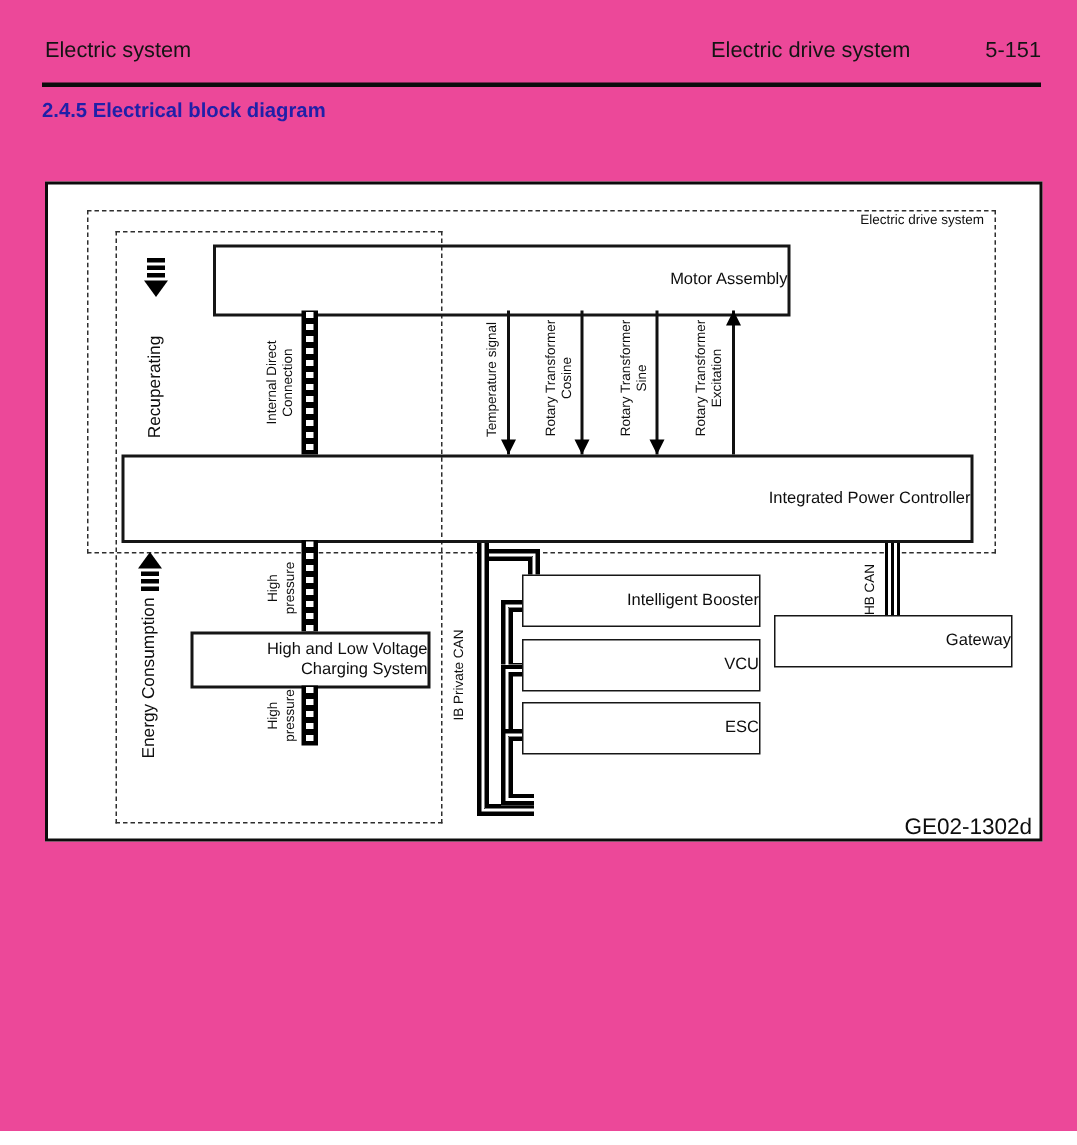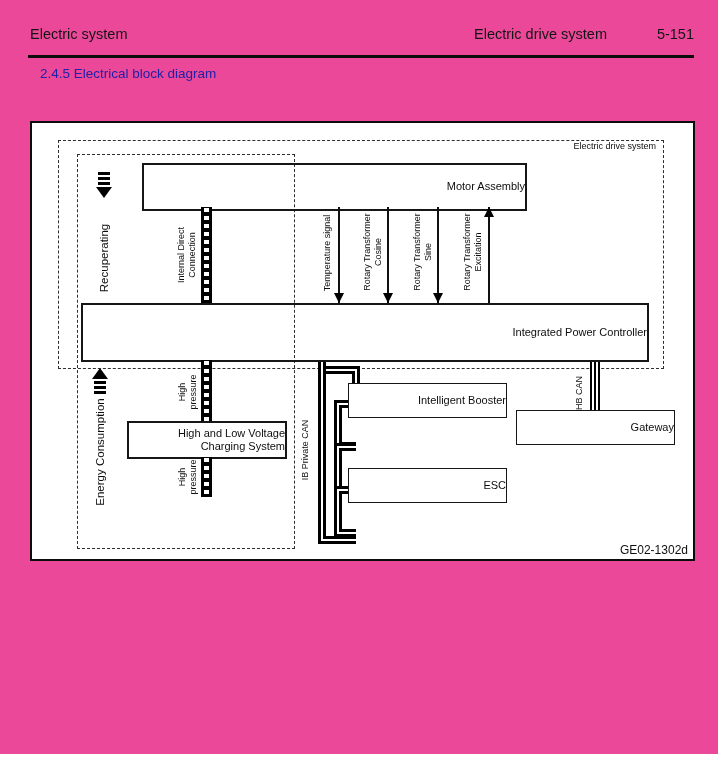--- a/index.html
+++ b/index.html
@@ -1,21 +1,21 @@
 <!DOCTYPE html>
 <html><head>
 <meta charset="utf-8">
 <style>
   html,body{margin:0;padding:0;background:#fff;}
   .page{position:relative;width:718px;height:754px;background:#ec4899;overflow:hidden;
         font-family:"Liberation Sans",sans-serif;color:#111;}
   .abs{position:absolute;}
   .hdr{font-size:14.5px;color:#141414;white-space:nowrap;}
   .rule{position:absolute;left:28px;top:55px;width:666px;height:3px;background:#0c0c0c;}
-  .bluehead{position:absolute;left:28px;font-size:13.5px;font-weight:normal;color:#2020a8;white-space:nowrap;margin-left:12px;}
+  .bluehead{position:absolute;left:28px;font-size:13.5px;font-weight:bold;color:#2020a8;white-space:nowrap;}
   .frame{position:absolute;left:30px;top:121px;width:661px;height:436px;border:2px solid #0c0c0c;background:#fff;}
   .dashed{position:absolute;border:1px dashed #2e2e2e;}
   .dbox{position:absolute;border:2px solid #161616;background:transparent;display:flex;
         flex-direction:column;align-items:flex-end;justify-content:center;text-align:center;
         font-size:11px;line-height:1.2;color:#0e0e0e;}
   .wbox{background:#fff;border:1.5px solid #161616;}
   .vlab{position:absolute;transform:translate(-50%,-50%) rotate(-90deg);white-space:nowrap;
         text-align:center;font-size:9px;line-height:1.25;color:#0e0e0e;}
   .vlab.big{font-size:11.5px;}
   .ladder{position:absolute;width:11px;background:#000;}
@@ -25,21 +25,21 @@
   .head-dn{position:absolute;width:0;height:0;border-left:5px solid transparent;
         border-right:5px solid transparent;border-top:10px solid #000;}
   .head-up{position:absolute;width:0;height:0;border-left:5px solid transparent;
         border-right:5px solid transparent;border-bottom:10px solid #000;}
   .flowarrow{position:absolute;display:flex;flex-direction:column;align-items:center;gap:2px;}
   .flowarrow .dash{width:12px;height:3px;background:#000;}
   .tri-dn{width:0;height:0;border-left:8px solid transparent;border-right:8px solid transparent;border-top:11px solid #000;}
   .tri-up{width:0;height:0;border-left:8px solid transparent;border-right:8px solid transparent;border-bottom:11px solid #000;}
   .hbbus{position:absolute;left:590px;top:362px;width:10px;height:64px;
         background:linear-gradient(90deg,#000 0 2px,#fff 2px 4px,#000 4px 6px,#fff 6px 8px,#000 8px 10px);}
-  .figcode{position:absolute;right:30px;top:543px;font-size:12px;color:#0e0e0e;}
+  .figcode{position:absolute;right:30px;top:543px;font-size:15px;color:#0e0e0e;}
   .syslab{position:absolute;right:62px;top:141px;font-size:9px;color:#0e0e0e;}
 </style>
 </head>
 <body>
 
 <div class="page">
 
   <div class="abs hdr" style="left:30px;top:26px;">Electric system</div>
   <div class="abs hdr" style="right:111px;top:26px;">Electric drive system</div>
   <div class="abs hdr" style="right:24px;top:26px;">5-151</div>
@@ -138,20 +138,23 @@
   <div class="abs" style="left:318px;top:362px;width:30px;height:174px;background:#fff;border-left:8px double #000;border-bottom:8px double #000;"></div>
   <div class="abs" style="left:326px;top:366px;width:26px;height:17px;background:#fff;border-top:8px double #000;border-right:8px double #000;"></div>
   <div class="abs" style="left:334px;top:400px;width:14px;height:34px;background:#fff;border-left:8px double #000;border-top:8px double #000;border-bottom:8px double #000;"></div>
   <div class="abs" style="left:334px;top:443px;width:14px;height:35px;background:#fff;border-left:8px double #000;border-top:8px double #000;border-bottom:8px double #000;"></div>
   <div class="abs" style="left:334px;top:486px;width:14px;height:35px;background:#fff;border-left:8px double #000;border-top:8px double #000;border-bottom:8px double #000;"></div>
   <div class="vlab" style="left:306px;top:450px;">IB Private CAN</div>
 
   <div class="dbox wbox" style="left:348px;top:383px;width:157px;height:33px;">
     <span>Intelligent Booster</span>
   </div>
+  <div class="dbox wbox" style="left:348px;top:426px;width:157px;height:33px;">
+    <span>VCU</span>
+  </div>
   <div class="dbox wbox" style="left:348px;top:468px;width:157px;height:33px;">
     <span>ESC</span>
   </div>
 
   <div class="hbbus"></div>
   <div class="vlab" style="left:580px;top:393px;">HB CAN</div>
   <div class="dbox wbox" style="left:516px;top:410px;width:157px;height:33px;">
     <span>Gateway</span>
   </div>
 

